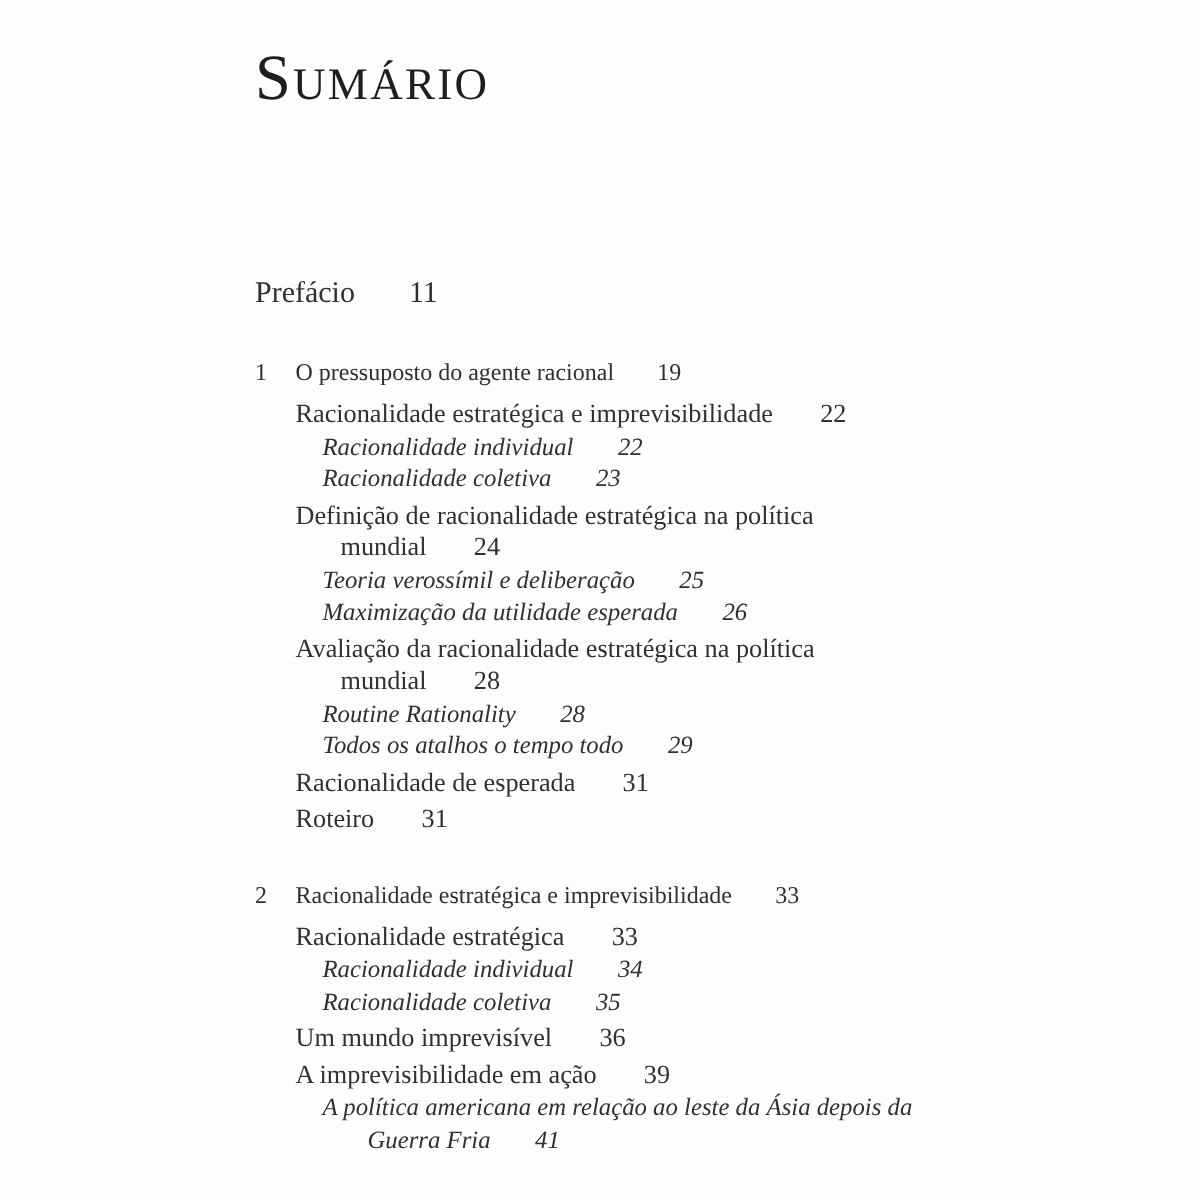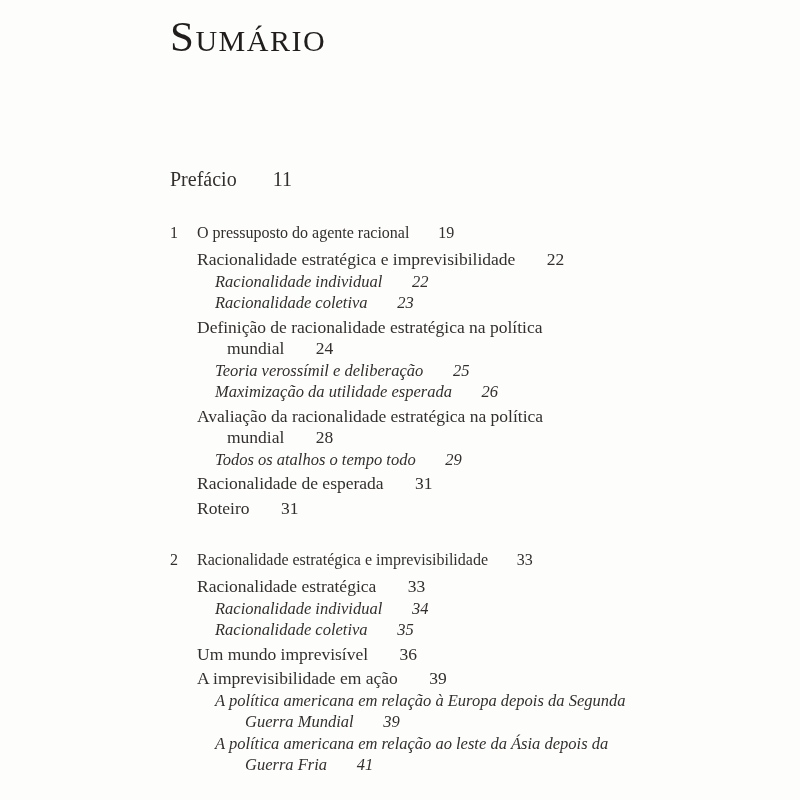--- a/index.html
+++ b/index.html
@@ -11,21 +11,21 @@
     width: 800px;
     height: 800px;
     overflow: hidden;
     font-family: "Liberation Serif", serif;
     color: #332f2d;
   }
   .book-page {
     box-sizing: border-box;
     width: 800px;
     height: 706px;
-    padding: 12px 120px 0 170px;
+    padding: 28px 120px 0 170px;
     background: #fdfdfc;
   }
   .toc-title {
     margin: 0;
     font-size: 43px;
     line-height: 50px;
     font-weight: 400;
     font-variant: small-caps;
     letter-spacing: 1.5px;
     color: #201d1c;
@@ -78,25 +78,25 @@
   <div class="toc">
       <div class="entry preface"><span class="label">Prefácio</span><span class="pgnum">11</span></div>
       <div class="entry chapter"><span class="num">1</span><span class="label">O pressuposto do agente racional</span><span class="pgnum">19</span></div>
       <div class="entry l1"><span class="label">Racionalidade estratégica e imprevisibilidade</span><span class="pgnum">22</span></div>
       <div class="entry l2"><span class="label">Racionalidade individual</span><span class="pgnum">22</span></div>
       <div class="entry l2"><span class="label">Racionalidade coletiva</span><span class="pgnum">23</span></div>
       <div class="entry l1"><span class="label">Definição de racionalidade estratégica na política mundial</span><span class="pgnum">24</span></div>
       <div class="entry l2"><span class="label">Teoria verossímil e deliberação</span><span class="pgnum">25</span></div>
       <div class="entry l2"><span class="label">Maximização da utilidade esperada</span><span class="pgnum">26</span></div>
       <div class="entry l1"><span class="label">Avaliação da racionalidade estratégica na política mundial</span><span class="pgnum">28</span></div>
+      <div class="entry l2"><span class="label">Routine Rationality</span><span class="pgnum">28</span></div>
       <div class="entry l2"><span class="label">Todos os atalhos o tempo todo</span><span class="pgnum">29</span></div>
       <div class="entry l1"><span class="label">Racionalidade de esperada</span><span class="pgnum">31</span></div>
       <div class="entry l1"><span class="label">Roteiro</span><span class="pgnum">31</span></div>
       <div class="entry chapter"><span class="num">2</span><span class="label">Racionalidade estratégica e imprevisibilidade</span><span class="pgnum">33</span></div>
       <div class="entry l1"><span class="label">Racionalidade estratégica</span><span class="pgnum">33</span></div>
       <div class="entry l2"><span class="label">Racionalidade individual</span><span class="pgnum">34</span></div>
       <div class="entry l2"><span class="label">Racionalidade coletiva</span><span class="pgnum">35</span></div>
       <div class="entry l1"><span class="label">Um mundo imprevisível</span><span class="pgnum">36</span></div>
       <div class="entry l1"><span class="label">A imprevisibilidade em ação</span><span class="pgnum">39</span></div>
-      <div class="entry l2"><span class="label">A política americana em relação à Europa depois da Segunda Guerra Mundial</span><span class="pgnum">39</span></div>
       <div class="entry l2"><span class="label">A política americana em relação ao leste da Ásia depois da Guerra Fria</span><span class="pgnum">41</span></div>
     </div>
 </div>
 
 </body></html>

